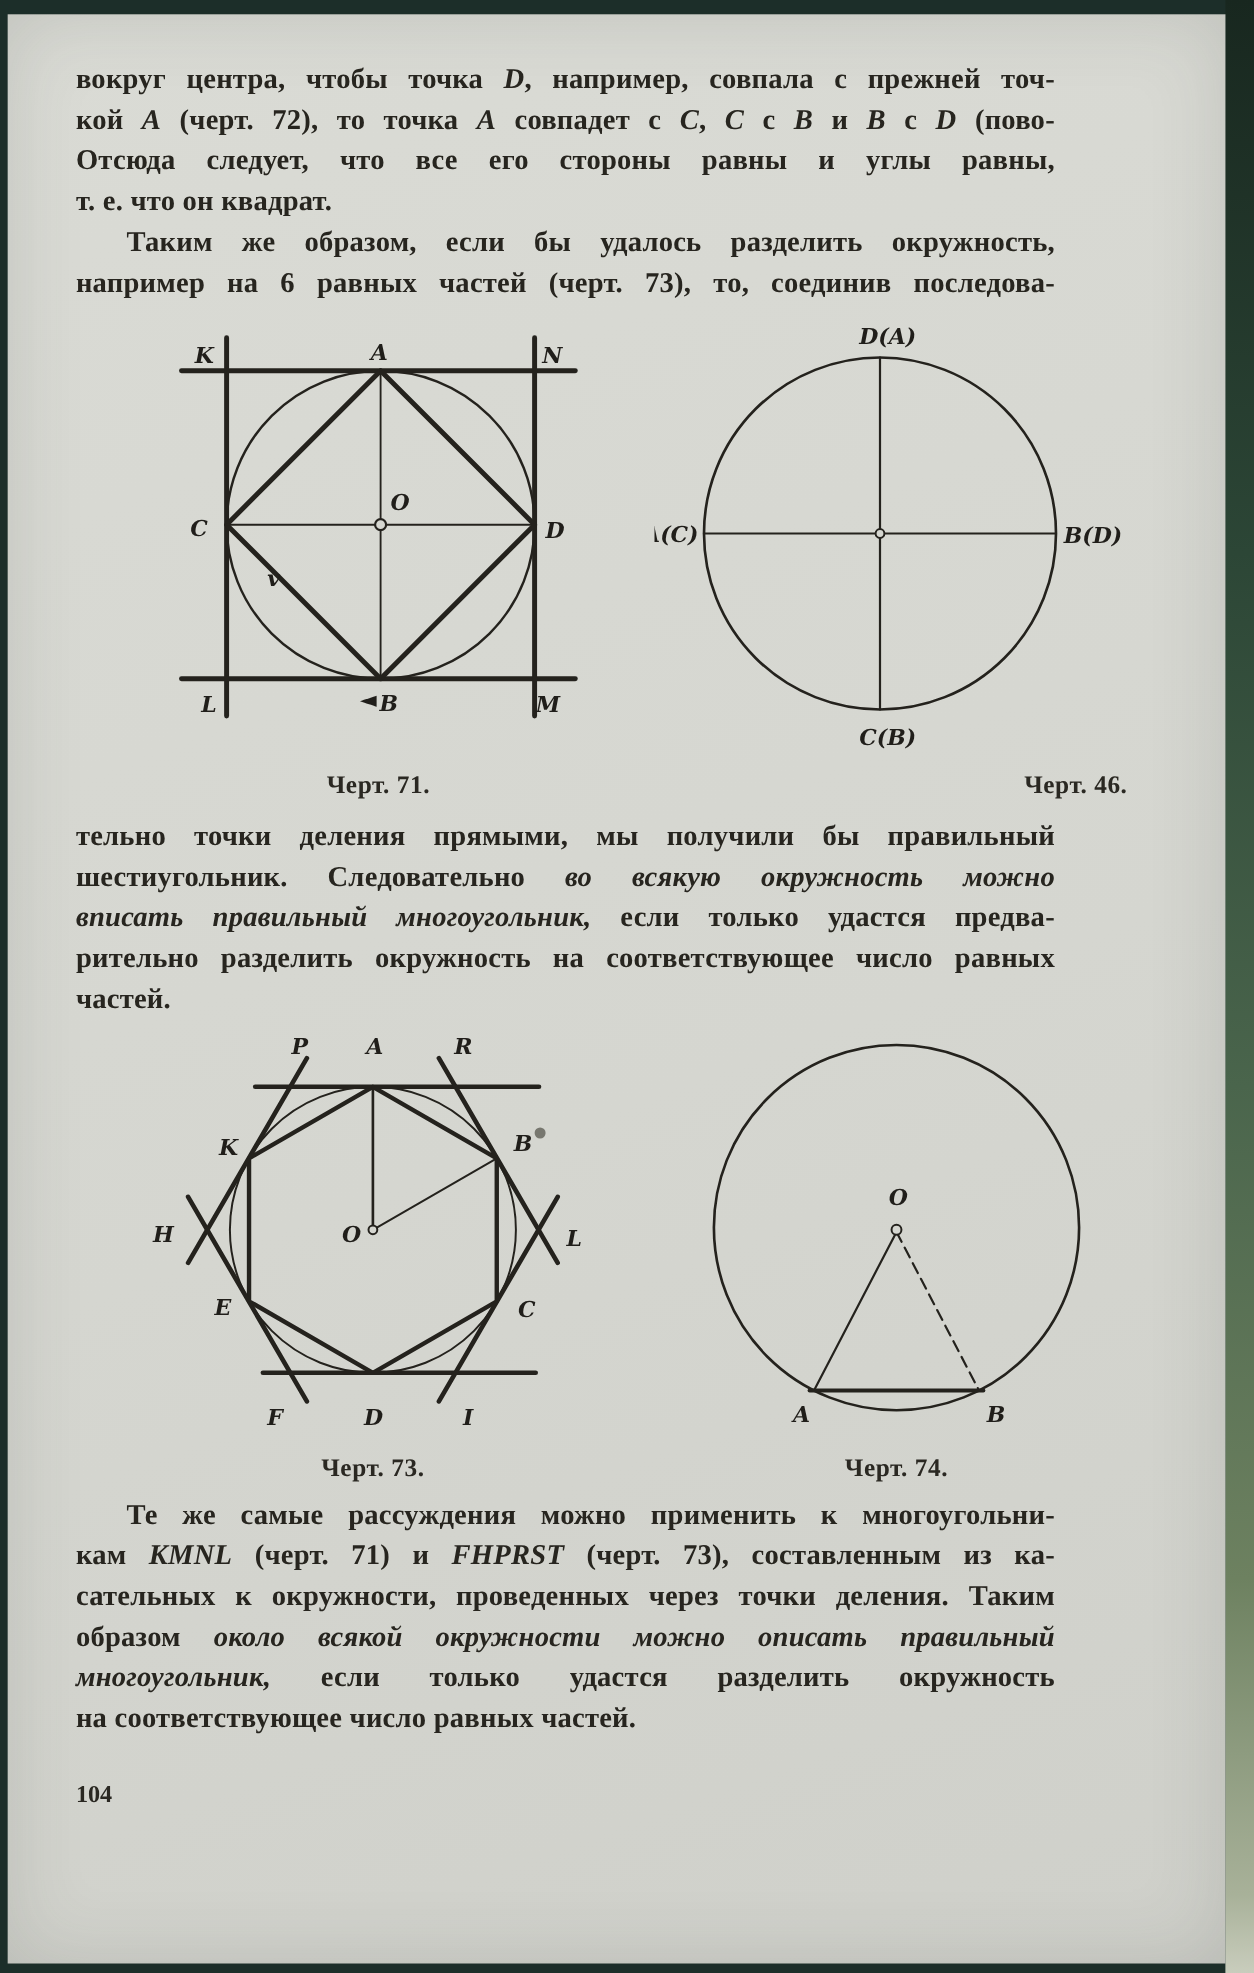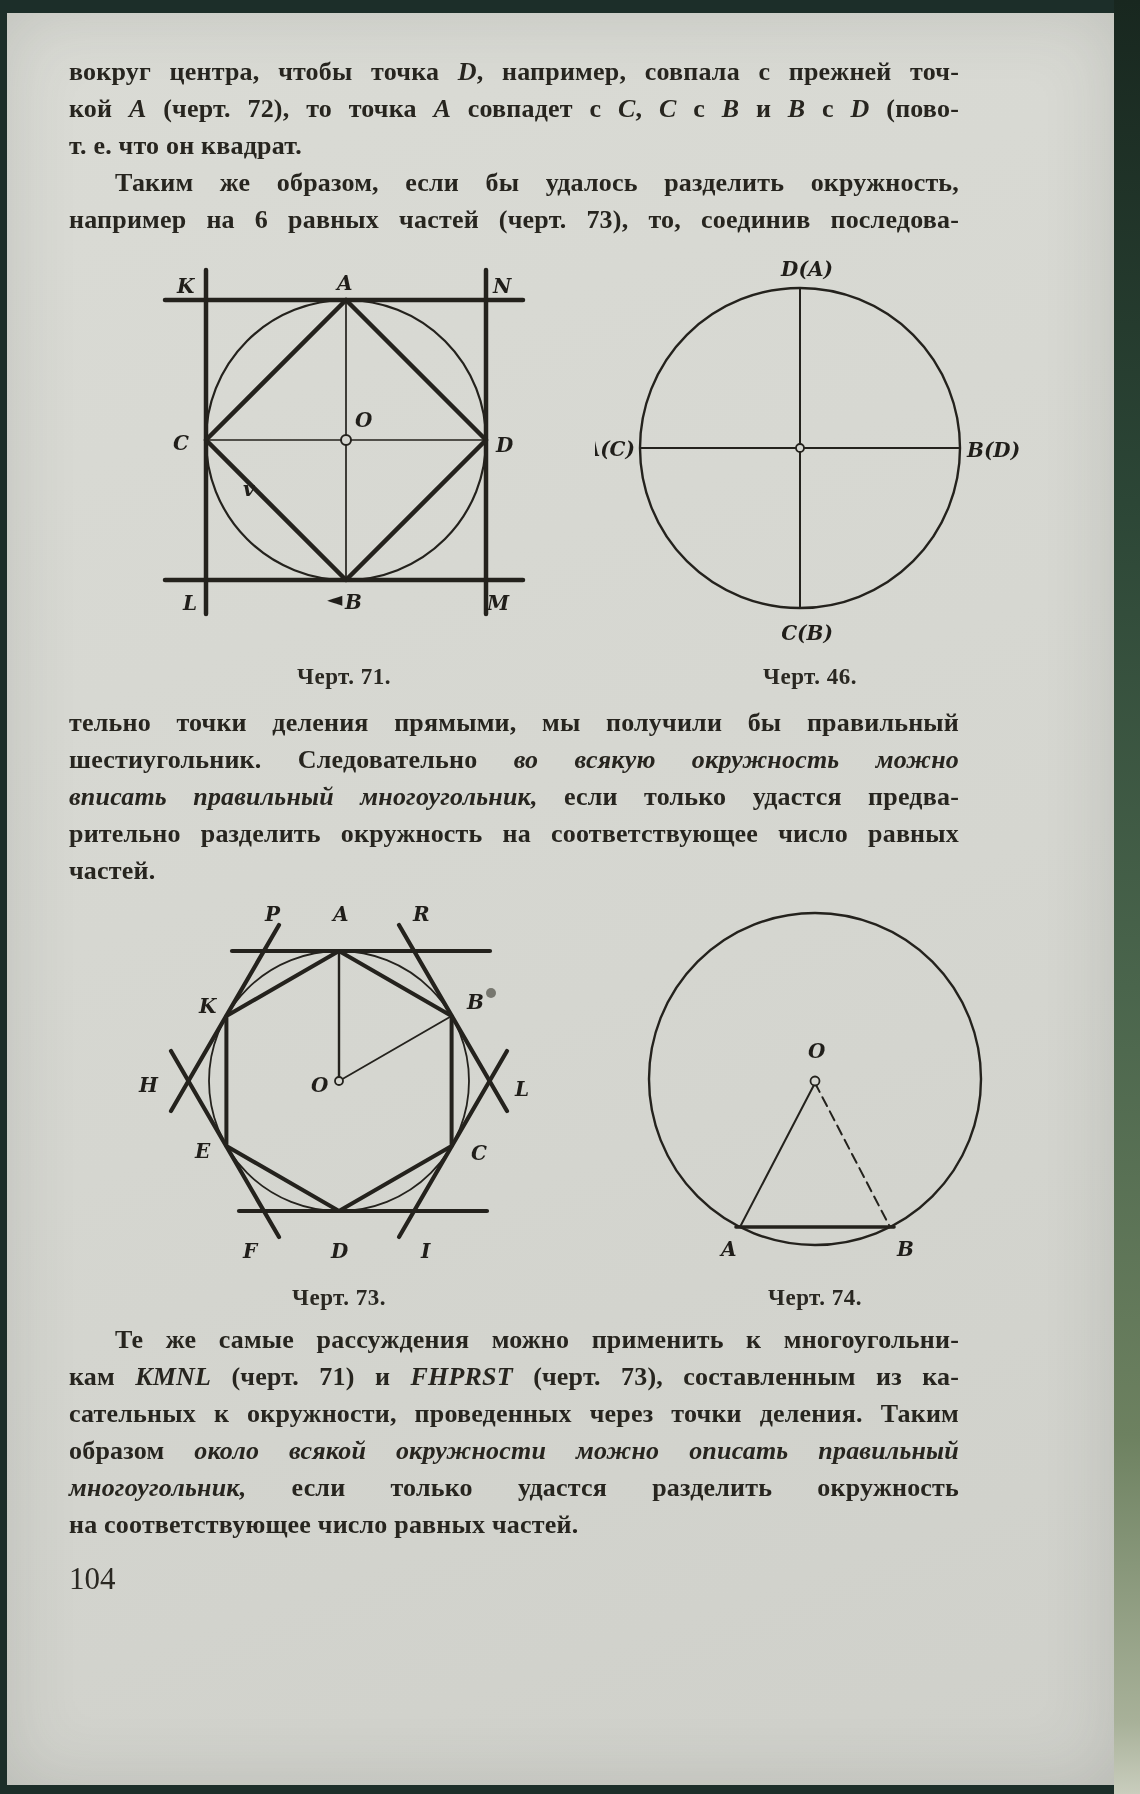--- a/index.html
+++ b/index.html
@@ -34,44 +34,45 @@
   .figrow{display:flex;align-items:flex-start;}
   .figrow1{margin-top:12px;margin-bottom:14px;height:440px;}
   .figrow2{margin-top:2px;margin-bottom:10px;height:420px;}
   figure{margin:0;display:flex;flex-direction:column;height:100%;}
   figcaption{
     margin-top:auto;text-align:center;font-weight:bold;
     font-size:23px;color:#2a2822;letter-spacing:.5px;
   }
   .fig71{margin-left:80px;width:390px;}
   .fig71 svg{margin-top:12px;}
-  .fig72{margin-left:56px;width:430px;}
+  .fig72{margin-left:56px;width:430px;align-items:flex-end;}
   .fig73{margin-left:50px;width:440px;}
   .fig74{margin-left:56px;width:400px;}
   .fig74 svg{margin-top:10px;}
   svg{display:block;}
   svg .stroke{stroke:#24221d;fill:none;stroke-linecap:round;}
   svg text{
     font-family:"DejaVu Serif","Liberation Serif",serif;
     font-style:italic;font-weight:bold;font-size:20px;fill:#201e1a;
   }
   .pagenum{
-    margin-top:18px;font-size:31px;font-weight:normal;color:#2a2822;
+    margin-top:38px;font-size:22px;font-weight:bold;color:#2a2822;
   }
 </style>
 </head>
 <body>
 
 <div class="edge-right"></div>
 <div class="paper">
   <div class="content">
 
     <div class="para">
         <div class="line"><span class="">вокруг центра, чтобы точка </span><span class="it">D</span><span class="">, например, совпала с прежней точ-</span></div>
         <div class="line"><span class="">кой </span><span class="it">A</span><span class=""> (черт. 72), то точка </span><span class="it">A</span><span class=""> совпадет с </span><span class="it">C</span><span class="">, </span><span class="it">C</span><span class=""> с </span><span class="it">B</span><span class=""> и </span><span class="it">B</span><span class=""> с </span><span class="it">D</span><span class=""> (пово-</span></div>
+        <div class="line"><span class="">Отсюда следует, что все его стороны равны и углы равны,</span></div>
         <div class="line last"><span class="">т. е. что он квадрат.</span></div>
       </div>
     <div class="para">
         <div class="line indent"><span class="">Таким же образом, если бы удалось разделить окружность,</span></div>
         <div class="line"><span class="">например на 6 равных частей (черт. 73), то, соединив последова-</span></div>
       </div>
 
     <div class="figrow figrow1">
       <figure class="fig71">
         <svg width="390" height="360" viewBox="0 0 390 360">

